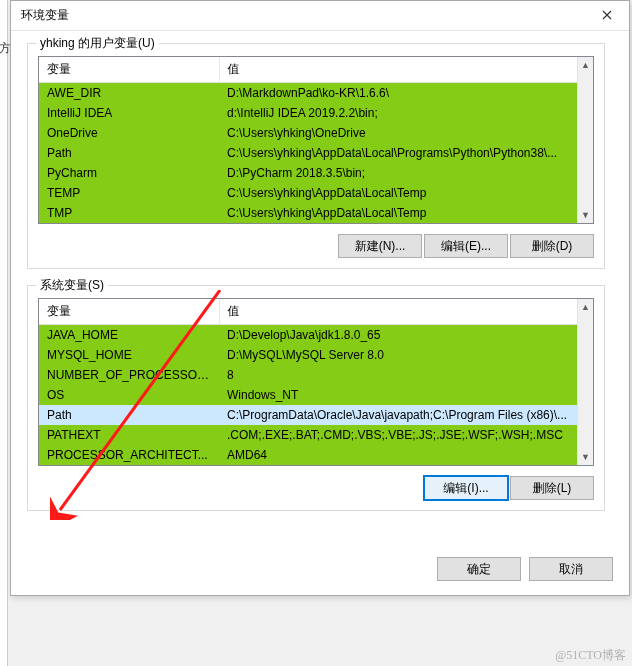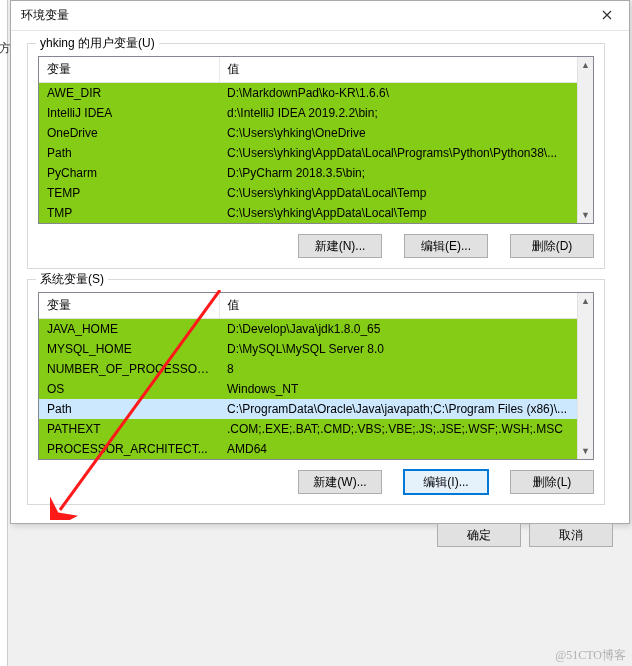--- a/index.html
+++ b/index.html
@@ -22,21 +22,21 @@
   }
   .bg-char {
     position: absolute;
     left: -1px; top: 40px;
     color: #333; font-size: 12px;
   }
   .dialog {
     position: absolute;
     left: 10px; top: 0;
     width: 620px;
-    height: 524px;
+    height: 596px;
     background: #fff;
     border: 1px solid #aaa;
     box-shadow: 2px 2px 6px rgba(0,0,0,0.15);
     display: flex;
     flex-direction: column;
   }
   .titlebar {
     height: 30px;
     display: flex;
     align-items: center;
@@ -102,21 +102,21 @@
     position: absolute; right: 0; top: 0; bottom: 0; width: 16px;
     background: #f0f0f0; border-left: 1px solid #e1e1e1;
   }
   .scrollbar-v .arrow {
     height: 16px; display:flex; align-items:center; justify-content:center;
     color:#606060; font-size:9px;
   }
   .btn-row {
     display: flex;
     justify-content: flex-end;
-    gap: 22px;
+    gap: 2px;
     margin-top: 10px;
   }
   button.win {
     min-width: 84px;
     height: 24px;
     padding: 0 10px;
     background: #e1e1e1;
     border: 1px solid #adadad;
     font-family: inherit;
     font-size: 12px;
@@ -224,21 +224,21 @@
           <div class="arrow" style="position:absolute;bottom:0;width:100%">▼</div>
         </div>
       </div>
       <div class="btn-row">
         <button class="win">新建(N)...</button>
         <button class="win">编辑(E)...</button>
         <button class="win">删除(D)</button>
       </div>
     </div>
 
-    <div class="group" style="">
+    <div class="group" style="margin-top:6px;">
       <div class="group-label">系统变量(S)</div>
       <div class="table-wrap">
         <table class="tbl">
           <colgroup>
               <col style="width:180px">
               <col>
             </colgroup>
           <thead>
               <tr>
             <th>变量</th>
@@ -275,21 +275,20 @@
                 <td>AMD64</td>
               </tr>
             </tbody>
         </table>
         <div class="scrollbar-v">
           <div class="arrow">▲</div>
           <div class="arrow" style="position:absolute;bottom:0;width:100%">▼</div>
         </div>
       </div>
       <div class="btn-row">
-        <button class="win">新建(W)...</button>
         <button class="win focus">编辑(I)...</button>
         <button class="win">删除(L)</button>
       </div>
     </div>
 
   </div>
 
   <div class="footer">
     <button class="win">确定</button>
     <button class="win">取消</button>

